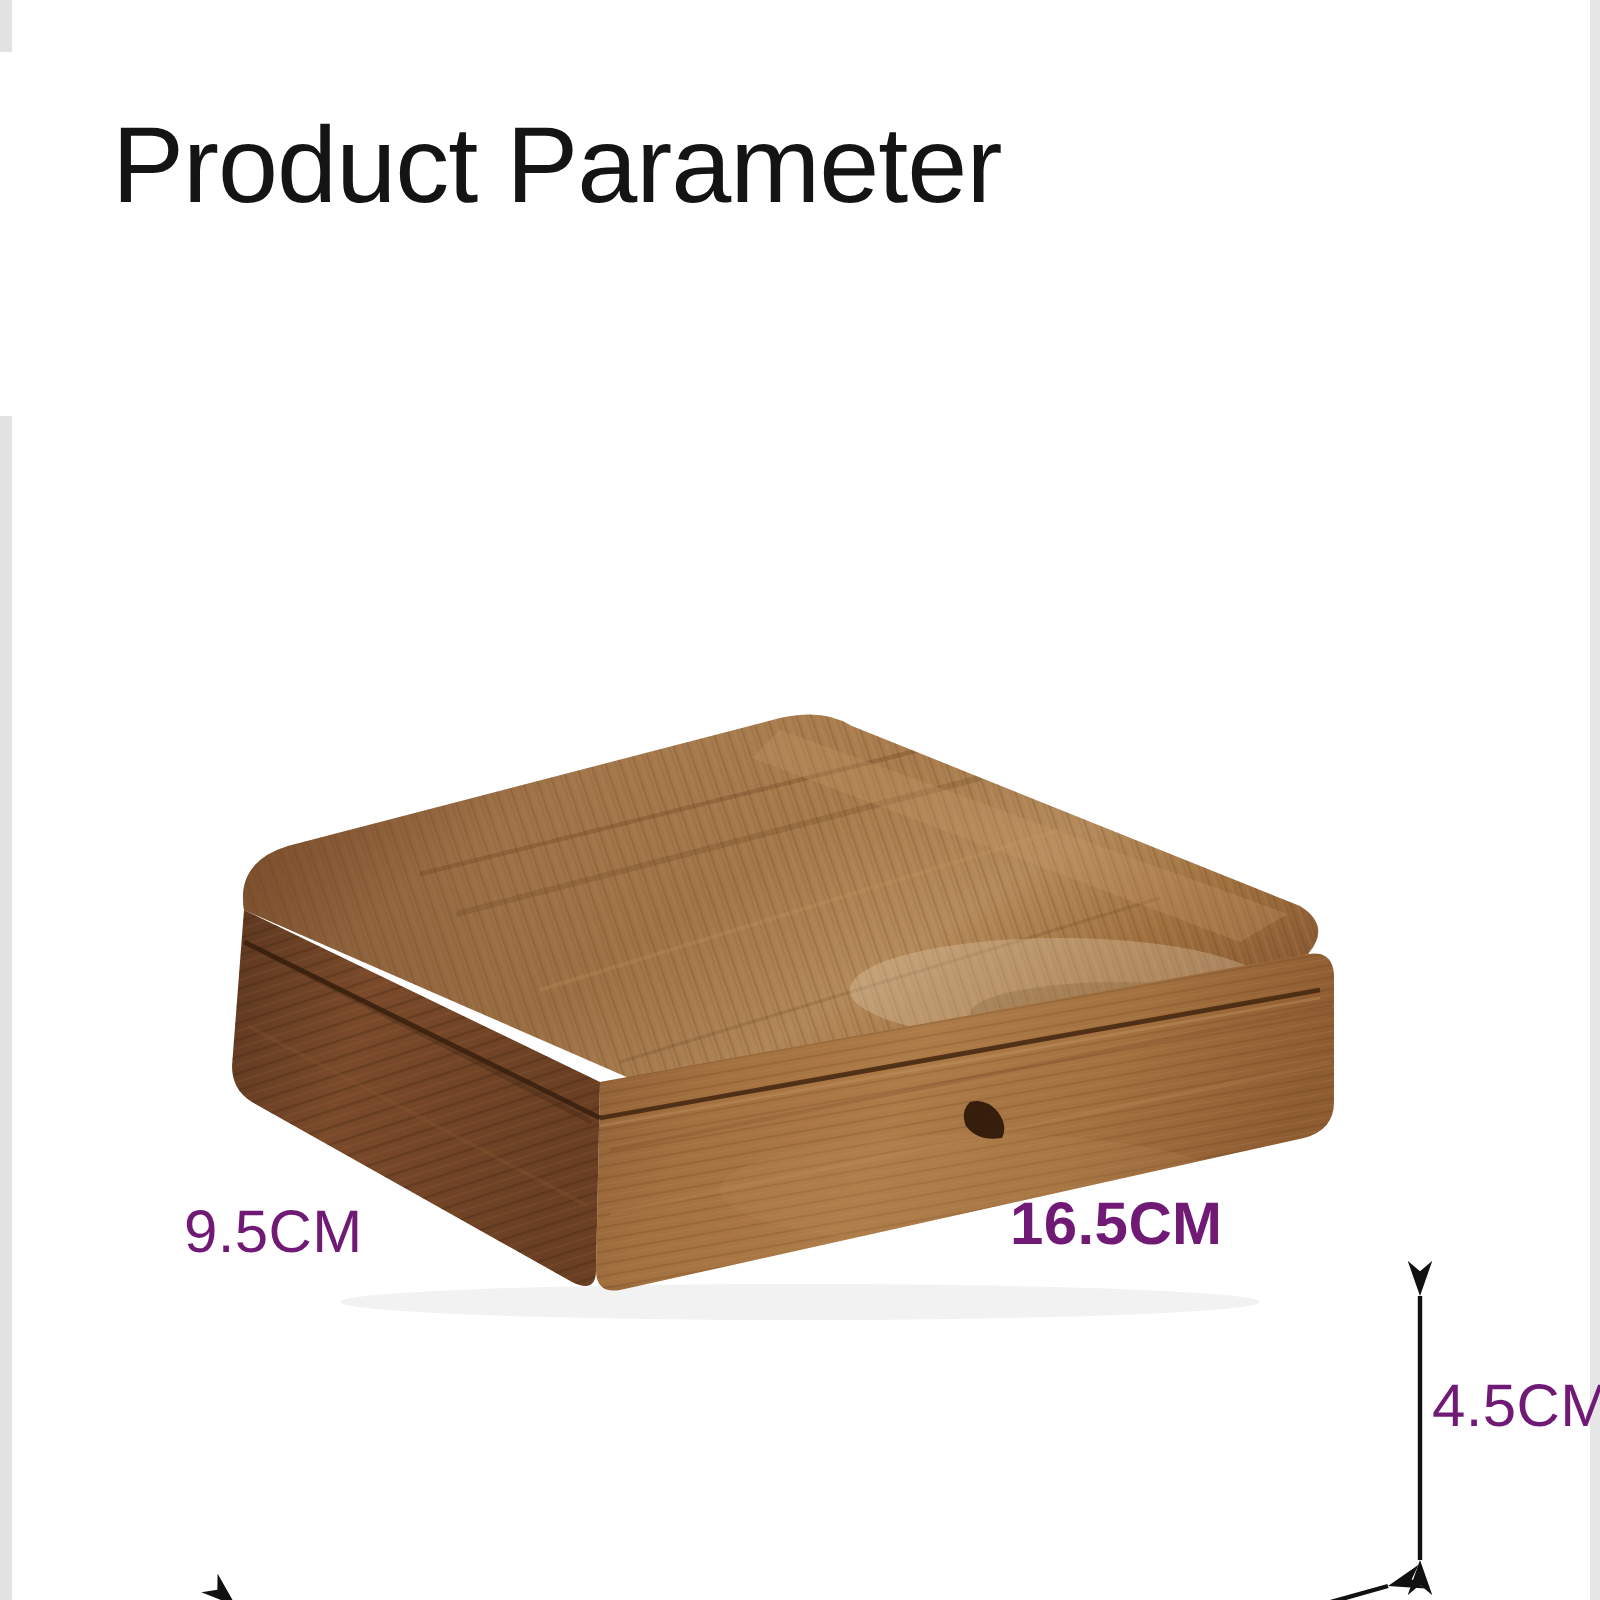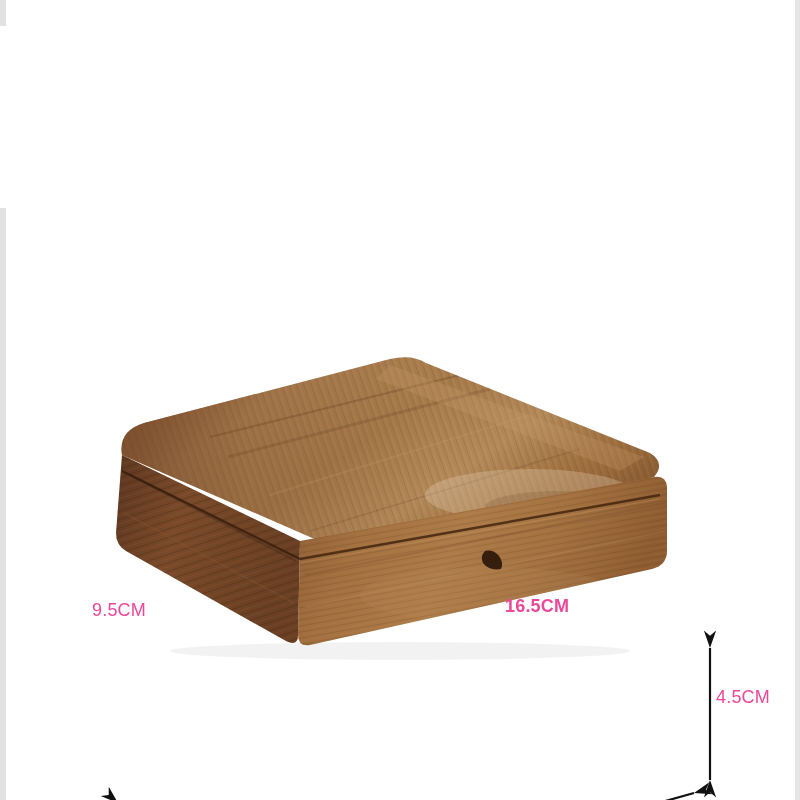--- a/index.html
+++ b/index.html
@@ -71,39 +71,40 @@
 
   
   #dimension-layer {
     position: absolute;
     left: 0; top: 0;
     width: 800px; height: 800px;
     pointer-events: none;
   }
   .dim-label {
     position: absolute;
-    font-size: 18px;
-    color: #ec4899;
+    font-size: 30px;
+    color: #701a75;
     white-space: nowrap;
     letter-spacing: 0.2px;
   }
   #dim-label-height { left: 716px; top: 447px; }
   #dim-label-depth  { left:  92px; top: 600px; }
   #dim-label-width  { left: 505px; top: 596px; font-weight: bold; }
 </style>
 </head>
 <body>
 
 <div id="page">
 
   <div class="edge-strip" id="edge-left-top"></div>
   <div class="edge-strip" id="edge-left-main"></div>
   <div class="edge-strip" id="edge-right"></div>
 
   <div id="header-block">
+    <h1 id="page-title">Product Parameter</h1>
   </div>
 
   <div id="product-stage">
 
     <div id="box-figure">
       <svg width="660" height="330" viewBox="0 0 660 330" xmlns="http://www.w3.org/2000/svg">
         <defs>
 
           <linearGradient id="gradTop" x1="0" y1="0" x2="1" y2="0.55">
             <stop offset="0%" stop-color="#7d4e2c"></stop>

